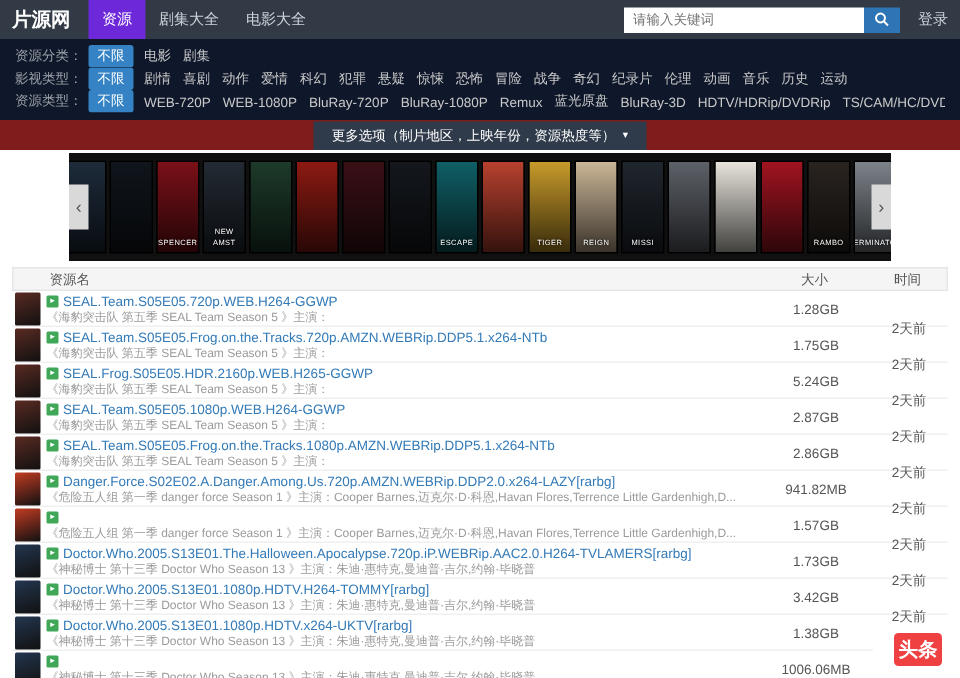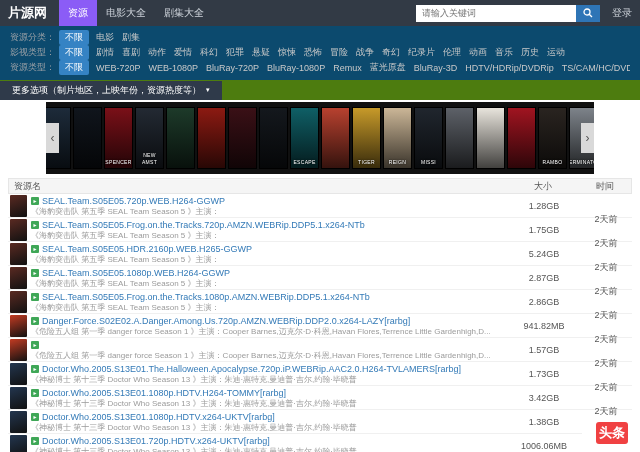--- a/index.html
+++ b/index.html
@@ -6,47 +6,47 @@
   html,body { width:640px; height:452px; }
   body {
     font-family: "Liberation Sans", sans-serif;
     background:#fff; overflow:hidden; position:relative;
   }
   
   .header { height:26px; background:#323a45; display:flex; align-items:center; padding:0 8px; }
   .logo { color:#fff; font-size:13px; font-weight:bold; margin-right:12px; }
   .nav { display:flex; align-items:center; height:100%; }
   .nav-item { color:#cdd3da; font-size:10px; padding:0 9px; height:100%; display:flex; align-items:center; cursor:pointer; text-decoration:none; }
-  .nav-item.active { background:#8b5cf6; color:#fff; }
+  .nav-item.active { background:#6d28d9; color:#fff; }
   .search-wrap { margin-left:auto; display:flex; align-items:center; }
   .search-input { width:160px; height:17px; border:none; font-size:9px; padding:0 6px; outline:none; background:#fff; color:#333; }
   .search-btn { width:24px; height:17px; border:none; background:#2e75b6; color:#fff; cursor:pointer; display:flex; align-items:center; justify-content:center; }
   .login { color:#cdd3da; font-size:10px; margin-left:12px; cursor:pointer; text-decoration:none; }
   
-  .filters { background:#0c4a6e; padding:4px 10px 5px; }
+  .filters { background:#0f172a; padding:4px 10px 5px; }
   .filter-row { display:flex; align-items:center; flex-wrap:nowrap; height:15px; overflow:hidden; }
   .filter-label { color:#9aa0a6; font-size:9px; margin-right:4px; white-space:nowrap; }
   .chip { background:#3583c4; color:#fff; font-size:9px; padding:1px 6px; border-radius:2px; margin-right:7px; cursor:pointer; white-space:nowrap; }
   .filter-opt { color:#c9c9c9; font-size:9px; margin-right:8px; cursor:pointer; white-space:nowrap; }
   
-  .more-row { height:20px; display:flex; justify-content:flex-start; align-items:center; background:#4d7c0f; }
+  .more-row { height:20px; display:flex; justify-content:center; align-items:center; background:#7f1d1d; }
   .more-btn { background:#2f3a4a; color:#fff; font-size:9px; border:none; padding:3px 12px; display:flex; align-items:center; gap:5px; cursor:pointer; }
   .more-arrow { font-size:7px; }
   
   .carousel { margin:2px 46px 0; background:#101010; height:72px; position:relative; display:flex; align-items:center; padding:0 16px; overflow:hidden; }
   .poster-track { display:flex; gap:2px; align-items:center; width:100%; justify-content:center; }
   .poster { width:29px; height:62px; flex:none; border:1px solid #000; display:flex; align-items:flex-end; justify-content:center; overflow:hidden; cursor:pointer; }
   .poster span { font-size:5px; color:#fff; text-shadow:0 0 2px #000; line-height:7px; text-align:center; padding-bottom:2px; letter-spacing:.3px; }
   .car-arrow { position:absolute; top:50%; transform:translateY(-50%); width:13px; height:30px; background:#d9d9d9; color:#555; border:none; font-size:12px; line-height:30px; text-align:center; cursor:pointer; padding:0; }
   .car-arrow.prev { left:0; }
   .car-arrow.next { right:0; }
   
   .table { margin:4px 8px 0; }
   .thead { display:flex; align-items:center; background:#f5f5f5; border:1px solid #e6e6e6; height:16px; font-size:9px; color:#555; }
-  .th-name { flex:1; padding-left:5px; }
+  .th-name { flex:1; padding-left:5px;margin-left:19px; }
   .th-size { width:72px; text-align:center; }
   .th-time { width:52px; text-align:center; }
   .trow { display:flex; align-items:center; height:24px; border-bottom:1px solid #f0f0f0; }
   .thumb { width:17px; height:22px; flex:none; margin:0 4px 0 2px; border-radius:1px; }
   .row-main { flex:1; min-width:0; }
   .title-line { display:flex; align-items:center; gap:3px; height:12px; }
   .file-icon { width:8px; height:8px; flex:none; background:#3fa757; color:#fff; font-size:6px; line-height:8px; text-align:center; border-radius:1px; }
   .row-title { color:#337ab7; font-size:9px; white-space:nowrap; overflow:hidden; text-overflow:ellipsis; cursor:pointer; text-decoration:none; display:block; min-width:0; }
   .row-sub { color:#9b9b9b; font-size:8px; white-space:nowrap; overflow:hidden; text-overflow:ellipsis; height:10px; line-height:10px; }
   .td-size { width:72px; text-align:center; font-size:9px; color:#555; flex:none; }
@@ -56,22 +56,22 @@
   .wm-badge { background:#f04142; color:#fff; font-weight:bold; font-size:13px; padding:2px 3px; border-radius:3px; }
   .wm-text { color:#1a1a1a; font-weight:bold; font-size:14px; }
 </style>
 </head>
 <body>
 
 <div class="header">
   <span class="logo">片源网</span>
   <div class="nav">
       <a class="nav-item active">资源</a>
+      <a class="nav-item">剧集大全</a>
       <a class="nav-item">电影大全</a>
-      <a class="nav-item">剧集大全</a>
     </div>
   <div class="search-wrap">
     <input class="search-input" placeholder="请输入关键词" style="">
     <button class="search-btn">
       <span>
         <svg width="10" height="10" viewBox="0 0 10 10">
             <circle cx="4" cy="4" r="3" fill="none" stroke="#fff" stroke-width="1.3"></circle>
             <line x1="6.2" y1="6.2" x2="9" y2="9" stroke="#fff" stroke-width="1.3"></line>
           </svg>
       </span>
@@ -223,21 +223,21 @@
           <div class="row-sub">《海豹突击队 第五季 SEAL Team Season 5 》主演：</div>
         </div>
         <span class="td-size">1.75GB</span>
         <span class="td-time">2天前</span>
       </div>
       <div class="trow">
         <div class="thumb" style="background: linear-gradient(160deg, rgb(90, 42, 34), rgb(17, 17, 17));"></div>
         <div class="row-main">
           <div class="title-line">
             <span class="file-icon">▸</span>
-            <a class="row-title">SEAL.Team.S05E05.HDR.2160p.WEB.H265-GGWP</a>
+            <a class="row-title">SEAL.Frog.S05E05.HDR.2160p.WEB.H265-GGWP</a>
           </div>
           <div class="row-sub">《海豹突击队 第五季 SEAL Team Season 5 》主演：</div>
         </div>
         <span class="td-size">5.24GB</span>
         <span class="td-time">2天前</span>
       </div>
       <div class="trow">
         <div class="thumb" style="background: linear-gradient(160deg, rgb(90, 42, 34), rgb(17, 17, 17));"></div>
         <div class="row-main">
           <div class="title-line">
@@ -318,21 +318,20 @@
           <div class="row-sub">《神秘博士 第十三季 Doctor Who Season 13 》主演：朱迪·惠特克,曼迪普·吉尔,约翰·毕晓普</div>
         </div>
         <span class="td-size">1.38GB</span>
         <span class="td-time">2天前</span>
       </div>
       <div class="trow">
         <div class="thumb" style="background: linear-gradient(160deg, rgb(35, 54, 79), rgb(17, 17, 17));"></div>
         <div class="row-main">
           <div class="title-line">
             <span class="file-icon">▸</span>
-            <a class="row-title">Doctor.Who.2005.S13E01.720p.HDTV.x264-UKTV[rarbg]</a>
           </div>
           <div class="row-sub">《神秘博士 第十三季 Doctor Who Season 13 》主演：朱迪·惠特克,曼迪普·吉尔,约翰·毕晓普</div>
         </div>
         <span class="td-size">1006.06MB</span>
         <span class="td-time">2天前</span>
       </div>
     </div>
 </div>
 
 <div class="watermark">

